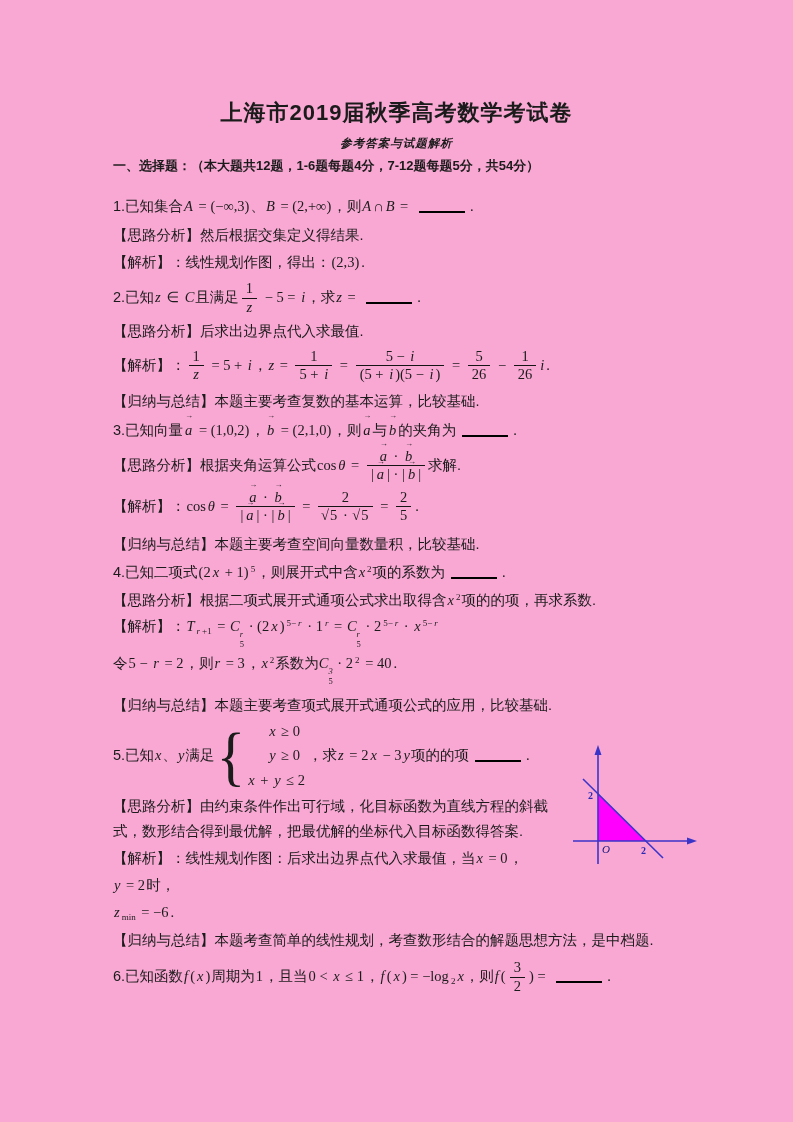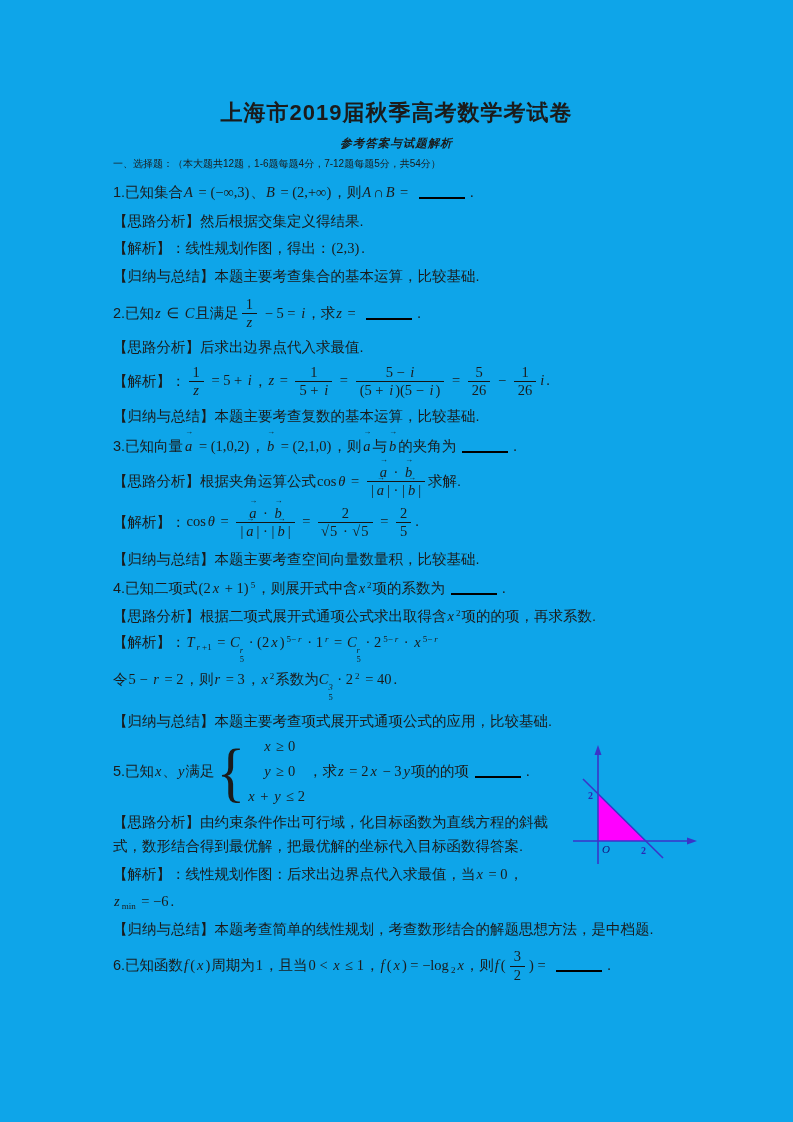--- a/index.html
+++ b/index.html
@@ -1,22 +1,22 @@
 <!DOCTYPE html>
 <html><head>
 <meta charset="utf-8">
 <style>
   html,body{margin:0;padding:0;background:#fff;}
-  .page{position:relative;width:793px;height:1122px;background:#0ea5e9;overflow:hidden;
+  .page{position:relative;width:793px;height:1122px;background:#f9a8d4;overflow:hidden;
         font-family:"Liberation Sans",sans-serif;color:#1b1b1b;}
   .header{position:absolute;top:98px;left:0;right:0;text-align:center;}
   .title{font-size:22px;font-weight:700;letter-spacing:1px;}
   .subtitle{font-size:11.5px;font-weight:700;font-style:italic;margin-top:8px;letter-spacing:1px;}
   .content{position:absolute;left:113px;top:157px;width:592px;font-size:14.5px;}
-  .section-heading{font-weight:400;font-size:10px;margin-bottom:11px;}
+  .section-heading{font-weight:700;font-size:13px;margin-bottom:21px;}
   .ln{margin-bottom:5px;line-height:1.5;}
   .tx{white-space:pre-wrap;}
   .mi{font-family:"Liberation Serif",serif;font-style:italic;white-space:pre;padding:0 1px;}
   .mn{font-family:"Liberation Serif",serif;white-space:pre;padding:0 1px;}
   .frac{display:inline-block;vertical-align:middle;text-align:center;margin:0 3px;}
   .fr-n,.fr-d{display:block;line-height:1.2;padding:0 3px;}
   .fr-n{border-bottom:1px solid #141414;}
   .sup{font-size:9px;vertical-align:5px;white-space:pre;font-family:"Liberation Serif",serif;}
   .sub{font-size:9px;vertical-align:-3px;white-space:pre;font-family:"Liberation Serif",serif;}
   .sup .mi,.sup .mn,.sub .mi,.sub .mn{font-size:9px;}
@@ -33,21 +33,21 @@
   .sqrt-r{font-style:normal;}
   .sqrt-c{border-top:1px solid #141414;padding:0 1px;}
   .blank{display:inline-block;width:46px;border-bottom:2px solid #000;height:0.9em;
          vertical-align:-2px;margin:0 4px 0 6px;}
   .q5row{display:flex;align-items:center;flex-wrap:nowrap;}
   .q5row > span{flex:0 0 auto;}
   .sys{display:inline-flex;align-items:center;vertical-align:middle;margin:0 2px;}
   .sys-brace{font-size:60px;font-weight:400;font-family:"Liberation Serif",serif;
              line-height:0.85;transform:scaleY(1.1);}
   .sys-lines{display:inline-flex;flex-direction:column;gap:3px;padding-left:2px;}
-  .sys-ln-1,.sys-ln-2{padding-left:16px;}
+  .sys-ln-1,.sys-ln-2{padding-left:16px;text-align:center;}
   .graph{position:absolute;left:570px;top:742px;width:132px;height:132px;}
   .g-tick{font-size:10px;font-weight:700;fill:#2a2ab5;font-family:"Liberation Serif",serif;}
   .g-origin{font-size:11px;font-style:italic;fill:#16167e;font-family:"Liberation Serif",serif;}
   .footer{position:absolute;top:1034px;left:0;right:0;text-align:center;font-size:12px;
           color:#3c3c3c;}
   .footer .sep{font-weight:700;margin:0 5px;}
 </style>
 </head>
 <body>
 
@@ -57,21 +57,20 @@
     <div class="title">上海市2019届秋季高考数学考试卷</div>
     <div class="subtitle">参考答案与试题解析</div>
   </div>
 
   <div class="content">
     <div class="section-heading">一、选择题：（本大题共12题，1-6题每题4分，7-12题每题5分，共54分）</div>
 
     <div class="ln" style="margin-bottom:7px"><span class="tx">1.已知集合</span><span class="mi">A</span><span class="mn"> = (−∞,3)</span><span class="tx">、</span><span class="mi">B</span><span class="mn"> = (2,+∞)</span><span class="tx">，则</span><span class="mi">A</span><span class="mn">∩</span><span class="mi">B</span><span class="mn"> = </span><span class="blank"></span><span class="mn">.</span></div>
     <div class="ln"><span class="tx">【思路分析】然后根据交集定义得结果.</span></div>
     <div class="ln" style="margin-bottom:7px"><span class="tx">【解析】：线性规划作图，得出：</span><span class="mn">(2,3)</span><span class="mn">.</span></div>
-    <div class="ln" style="margin-bottom:8px"><span class="tx">【归纳与总结】本题主要考查集合的基本运算，比较基础.</span></div>
 
     <div class="ln"><span class="tx">2.已知</span><span class="mi">z</span><span class="mn"> ∈ </span><span class="mi">C</span><span class="tx">且满足</span><span class="frac"><span class="fr-n"><span class="mn">1</span></span><span class="fr-d"><span class="mi">z</span></span></span><span class="mn"> − 5 = </span><span class="mi">i</span><span class="tx">，求</span><span class="mi">z</span><span class="mn"> = </span><span class="blank"></span><span class="mn">.</span></div>
     <div class="ln"><span class="tx">【思路分析】后求出边界点代入求最值.</span></div>
     <div class="ln" style="margin-bottom:7px"><span class="tx">【解析】：</span><span class="frac"><span class="fr-n"><span class="mn">1</span></span><span class="fr-d"><span class="mi">z</span></span></span><span class="mn"> = 5 + </span><span class="mi">i</span><span class="tx">，</span><span class="mi">z</span><span class="mn"> = </span><span class="frac"><span class="fr-n"><span class="mn">1</span></span><span class="fr-d"><span class="mn">5 + </span><span class="mi">i</span></span></span><span class="mn"> = </span><span class="frac"><span class="fr-n"><span class="mn">5 − </span><span class="mi">i</span></span><span class="fr-d"><span class="mn">(5 + </span><span class="mi">i</span><span class="mn">)(5 − </span><span class="mi">i</span><span class="mn">)</span></span></span><span class="mn"> = </span><span class="frac"><span class="fr-n"><span class="mn">5</span></span><span class="fr-d"><span class="mn">26</span></span></span><span class="mn"> − </span><span class="frac"><span class="fr-n"><span class="mn">1</span></span><span class="fr-d"><span class="mn">26</span></span></span><span class="mi">i</span><span class="mn">.</span></div>
     <div class="ln" style="margin-bottom:7px"><span class="tx">【归纳与总结】本题主要考查复数的基本运算，比较基础.</span></div>
 
     <div class="ln" style="margin-top:8px"><span class="tx">3.已知向量</span><span class="vec"><span class="vec-arrow">→</span><span class="vec-letter">a</span></span><span class="mn"> = (1,0,2)</span><span class="tx">，</span><span class="vec"><span class="vec-arrow">→</span><span class="vec-letter">b</span></span><span class="mn"> = (2,1,0)</span><span class="tx">，则</span><span class="vec"><span class="vec-arrow">→</span><span class="vec-letter">a</span></span><span class="tx">与</span><span class="vec"><span class="vec-arrow">→</span><span class="vec-letter">b</span></span><span class="tx">的夹角为</span><span class="blank"></span><span class="mn">.</span></div>
     <div class="ln" style="margin-top:6px"><span class="tx">【思路分析】根据夹角运算公式</span><span class="mn">cos</span><span class="mi">θ</span><span class="mn"> = </span><span class="frac"><span class="fr-n"><span class="vec"><span class="vec-arrow">→</span><span class="vec-letter">a</span></span><span class="mn"> · </span><span class="vec"><span class="vec-arrow">→</span><span class="vec-letter">b</span></span></span><span class="fr-d"><span class="mn">|</span><span class="vec"><span class="vec-arrow">→</span><span class="vec-letter">a</span></span><span class="mn">| · |</span><span class="vec"><span class="vec-arrow">→</span><span class="vec-letter">b</span></span><span class="mn">|</span></span></span><span class="tx">求解.</span></div>
     <div class="ln" style="margin-bottom:9px"><span class="tx">【解析】：</span><span class="mn">cos</span><span class="mi">θ</span><span class="mn"> = </span><span class="frac"><span class="fr-n"><span class="vec"><span class="vec-arrow">→</span><span class="vec-letter">a</span></span><span class="mn"> · </span><span class="vec"><span class="vec-arrow">→</span><span class="vec-letter">b</span></span></span><span class="fr-d"><span class="mn">|</span><span class="vec"><span class="vec-arrow">→</span><span class="vec-letter">a</span></span><span class="mn">| · |</span><span class="vec"><span class="vec-arrow">→</span><span class="vec-letter">b</span></span><span class="mn">|</span></span></span><span class="mn"> = </span><span class="frac"><span class="fr-n"><span class="mn">2</span></span><span class="fr-d"><span class="sqrt"><span class="sqrt-r">√</span><span class="sqrt-c">5</span></span><span class="mn"> · </span><span class="sqrt"><span class="sqrt-r">√</span><span class="sqrt-c">5</span></span></span></span><span class="mn"> = </span><span class="frac"><span class="fr-n"><span class="mn">2</span></span><span class="fr-d"><span class="mn">5</span></span></span><span class="mn">.</span></div>
     <div class="ln" style="margin-bottom:7px"><span class="tx">【归纳与总结】本题主要考查空间向量数量积，比较基础.</span></div>
@@ -99,20 +98,21 @@
           <span class="sys-ln-1"><span class="mi">x</span><span class="mn"> ≥ 0</span></span>
           <span class="sys-ln-2"><span class="mi">y</span><span class="mn"> ≥ 0</span></span>
           <span class="sys-ln-3"><span class="mi">x</span><span class="mn"> + </span><span class="mi">y</span><span class="mn"> ≤ 2</span></span>
         </span>
       </span>
       <span><span class="tx">，求</span><span class="mi">z</span><span class="mn"> = 2</span><span class="mi">x</span><span class="mn"> − 3</span><span class="mi">y</span><span class="tx">项的的项</span><span class="blank"></span><span class="mn">.</span></span>
     </div>
     <div class="ln" style="margin-bottom:3px"><span class="tx">【思路分析】由约束条件作出可行域，化目标函数为直线方程的斜截</span></div>
     <div class="ln" style="margin-bottom:6px"><span class="tx">式，数形结合得到最优解，把最优解的坐标代入目标函数得答案.</span></div>
     <div class="ln"><span class="tx">【解析】：线性规划作图：后求出边界点代入求最值，当</span><span class="mi">x</span><span class="mn"> = 0</span><span class="tx">，</span></div>
+    <div class="ln"><span class="mi">y</span><span class="mn"> = 2</span><span class="tx">时，</span></div>
     <div class="ln" style="margin-bottom:6px"><span class="mi">z</span><span class="sub"><span class="mn">min</span></span><span class="mn"> = −6</span><span class="mn">.</span></div>
     <div class="ln" style="margin-bottom:7px"><span class="tx">【归纳与总结】本题考查简单的线性规划，考查数形结合的解题思想方法，是中档题.</span></div>
 
     <div class="ln"><span class="tx">6.已知函数</span><span class="mi">f</span><span class="mn">(</span><span class="mi">x</span><span class="mn">)</span><span class="tx">周期为</span><span class="mn">1</span><span class="tx">，且当</span><span class="mn">0 &lt; </span><span class="mi">x</span><span class="mn"> ≤ 1</span><span class="tx">，</span><span class="mi">f</span><span class="mn">(</span><span class="mi">x</span><span class="mn">) = −log</span><span class="sub"><span class="mn">2</span></span><span class="mi">x</span><span class="tx">，则</span><span class="mi">f</span><span class="mn">(</span><span class="frac"><span class="fr-n"><span class="mn">3</span></span><span class="fr-d"><span class="mn">2</span></span></span><span class="mn">) = </span><span class="blank"></span><span class="mn">.</span></div>
   </div>
 
   <svg class="graph" viewBox="0 0 132 132">
     <polygon points="28,99 28,52 76,99" fill="#ff00ff"></polygon>
     <line x1="28" y1="122" x2="28" y2="10" stroke-width="1.6" stroke="#3a35c8"></line>
     <polygon points="28,3 24.5,13 31.5,13" fill="#3a35c8"></polygon>

